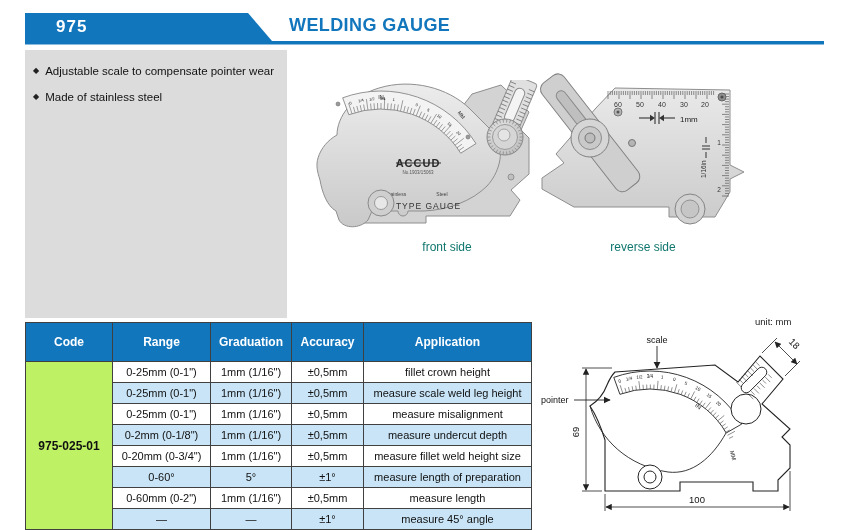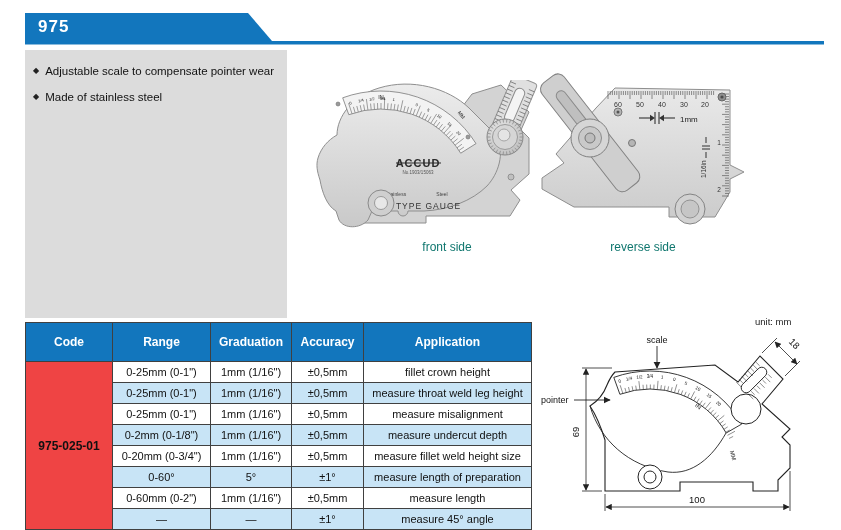--- a/index.html
+++ b/index.html
@@ -1,21 +1,21 @@
 <!DOCTYPE html>
 <html><head>
 <meta charset="utf-8">
 <style>
   html,body{margin:0;padding:0;background:#fff;}
   .page{position:relative;width:841px;height:530px;background:#fff;overflow:hidden;
         font-family:"Liberation Sans",sans-serif;color:#1a1a1a;}
   
   .tab{position:absolute;left:25px;top:13px;width:247px;height:28px;background:#1276bd;
        clip-path:polygon(0 0, calc(100% - 24px) 0, 100% 100%, 0 100%);
-       color:#fff;font-weight:bold;font-size:17px;line-height:28px;padding-left:13px;box-sizing:border-box;
+       color:#fff;font-weight:bold;font-size:17px;line-height:28px;padding-left:31px;box-sizing:border-box;
        letter-spacing:1px;}
   .page-title{position:absolute;left:289px;top:15px;margin:0;color:#1276bd;font-size:18px;
        font-weight:bold;letter-spacing:.4px;}
   .header-rule{position:absolute;left:25px;top:41px;width:799px;height:3px;background:#1276bd;
        border-bottom:1px solid #8abbdd;}
   
   .features{position:absolute;left:25px;top:50px;width:262px;height:268px;background:#dcdcdc;
        box-sizing:border-box;padding:14px 8px 0 8px;}
   .feature{display:flex;gap:6px;font-size:11.5px;line-height:14px;margin:0 0 12px 0;color:#111;}
   .diamond{font-size:8px;line-height:14px;color:#222;}
@@ -24,35 +24,36 @@
   .cap-front{left:392px;}
   .cap-reverse{left:588px;}
   
   table.spec{position:absolute;left:25px;top:322px;width:506px;border-collapse:collapse;
        table-layout:fixed;font-size:11px;}
   table.spec th{background:#1276bd;color:#fff;font-size:12px;font-weight:bold;height:22px;
        border:1px solid #404040;padding:8px;}
   table.spec td{height:20px;text-align:center;border:1px solid #404040;padding:0 2px;color:#111;
        overflow:hidden;white-space:nowrap;}
   table.spec tbody tr:nth-child(even){background:#c8e4f6;}
-  td.code-cell{background:#ef4444;font-weight:bold;font-size:12px;}
+  td.code-cell{background:#bef264;font-weight:bold;font-size:12px;}
   
   .ph-front{position:absolute;left:308px;top:80px;}
   .ph-reverse{position:absolute;left:538px;top:66px;}
   .tech-drawing{position:absolute;left:540px;top:310px;}
   svg text{font-family:"Liberation Sans",sans-serif;}
 </style>
 </head>
 <body>
 
 <div class="page">
 
   <div class="tab">
     <span>975</span>
   </div>
+  <h1 class="page-title">WELDING GAUGE</h1>
   <div class="header-rule"></div>
 
   <section class="features">
     <div class="feature">
       <span class="diamond">◆</span>
       <span>Adjustable scale to compensate pointer wear</span>
     </div>
     <div class="feature">
       <span class="diamond">◆</span>
       <span>Made of stainless steel</span>
@@ -401,21 +402,21 @@
         <td class="code-cell" rowspan="8">975-025-01</td>
         <td>0-25mm (0-1")</td>
         <td>1mm (1/16")</td>
         <td>±0,5mm</td>
         <td>fillet crown height</td>
       </tr>
       <tr>
         <td>0-25mm (0-1")</td>
         <td>1mm (1/16")</td>
         <td>±0,5mm</td>
-        <td>measure throat weld leg height</td>
+        <td>measure scale weld leg height</td>
       </tr>
       <tr>
         <td>0-25mm (0-1")</td>
         <td>1mm (1/16")</td>
         <td>±0,5mm</td>
         <td>measure misalignment</td>
       </tr>
       <tr>
         <td>0-2mm (0-1/8")</td>
         <td>1mm (1/16")</td>

